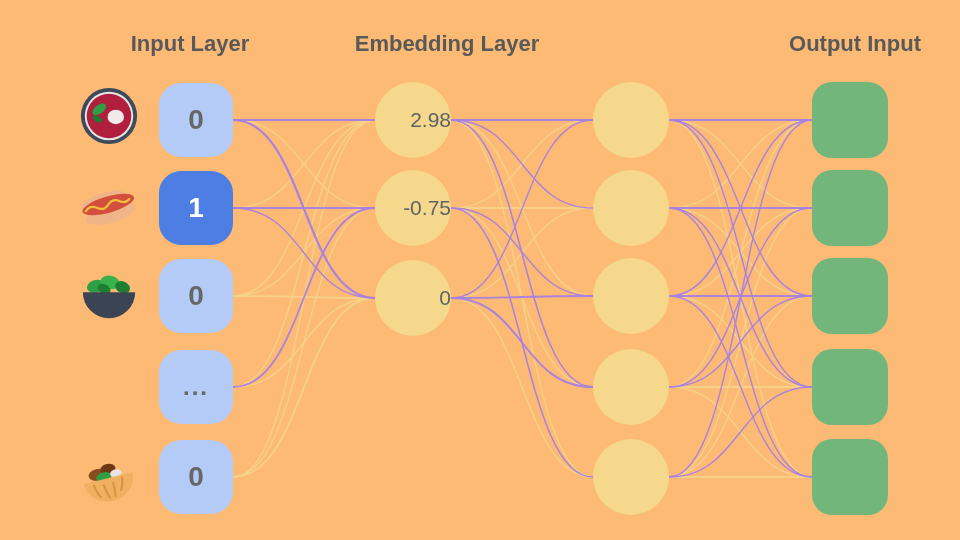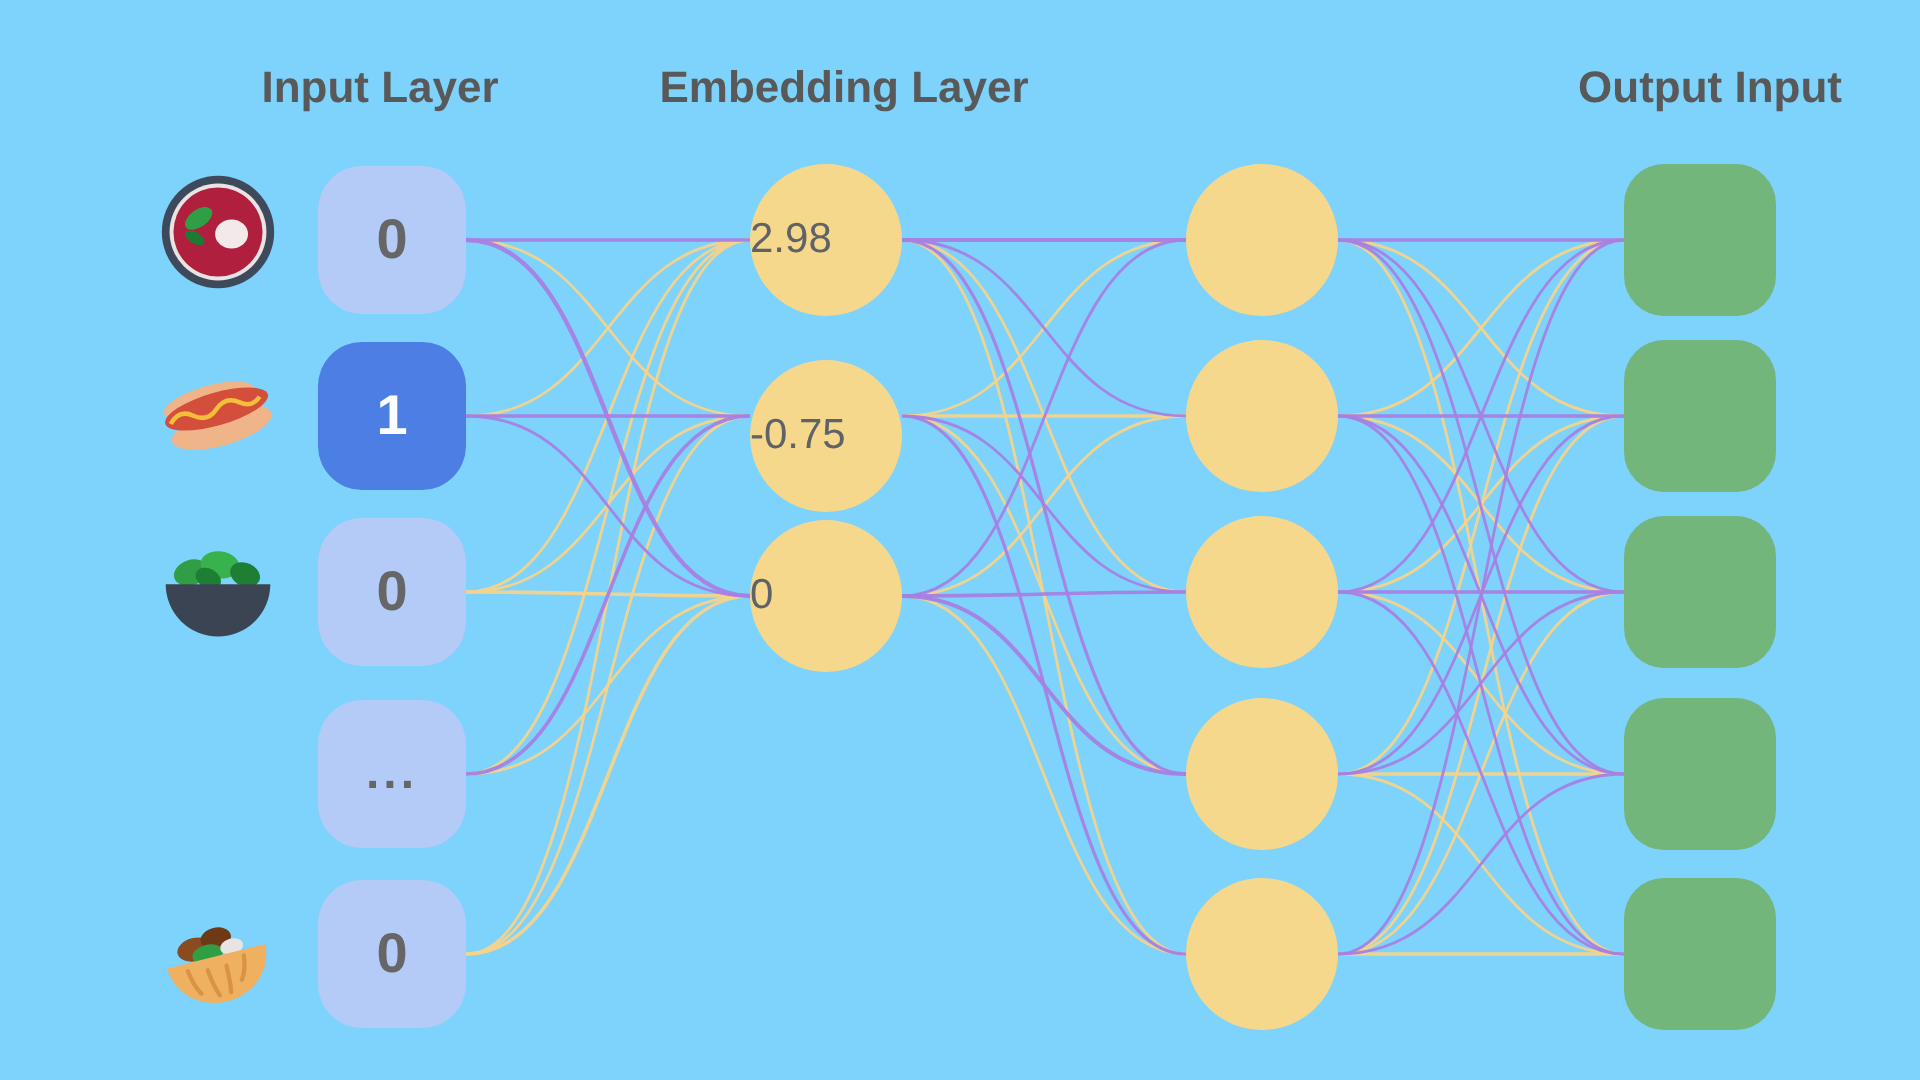--- a/index.html
+++ b/index.html
@@ -1,40 +1,40 @@
 <!DOCTYPE html>
 <html><head>
 <meta charset="utf-8">
 <style>
   html,body{margin:0;padding:0;background:#ffffff;}
-  .canvas{position:relative;width:960px;height:540px;background:#7dd3fc;overflow:hidden;
+  .canvas{position:relative;width:960px;height:540px;background:#fdba74;overflow:hidden;
           font-family:"Liberation Sans",sans-serif;}
   #edges{position:absolute;left:0;top:0;width:960px;height:540px;}
 
   .hdr{position:absolute;top:31px;font-weight:700;font-size:22px;color:#595959;text-align:center;}
   #h-in{left:100px;width:180px;}
-  #h-emb{left:307px;width:230px;}
+  #h-emb{left:332px;width:230px;}
   #h-out{left:752px;width:206px;}
 
   .icon{position:absolute;left:78px;width:62px;height:62px;}
   .i-r1{top:85px}.i-r2{top:176px}.i-r3{top:265px}.i-r5{top:447px}
   .icon svg{width:100%;height:100%;display:block;}
 
   .in-cell{position:absolute;left:159px;width:74px;height:74px;border-radius:22px;
            background:#B3CBF6;display:flex;align-items:center;justify-content:center;
            font-weight:700;font-size:28px;color:#666666;}
   .in-cell.active{background:#4D7EE3;color:#ffffff;}
   .r1{top:83px}.r2{top:171px}.r3{top:259px}.r4{top:350px}.r5{top:440px}
   .dots{letter-spacing:2px;font-size:24px;}
 
   .emb,.hid{position:absolute;width:76px;height:76px;border-radius:50%;background:#F5D88C;
-            display:flex;align-items:center;justify-content:flex-start;
+            display:flex;align-items:center;justify-content:flex-end;
             font-size:21px;color:#5F6368;}
   .emb{left:375px;}
-  .e1{top:82px}.e2{top:180px}.e3{top:260px}
+  .e1{top:82px}.e2{top:170px}.e3{top:260px}
   .hid{left:593px;}
   .h1{top:82px}.h2{top:170px}.h3{top:258px}.h4{top:349px}.h5{top:439px}
 
   .out{position:absolute;left:812px;width:76px;height:76px;border-radius:20px;background:#72B67C;}
   .o1{top:82px}.o2{top:170px}.o3{top:258px}.o4{top:349px}.o5{top:439px}
 </style>
 </head>
 <body>
 
 <div class="canvas">

